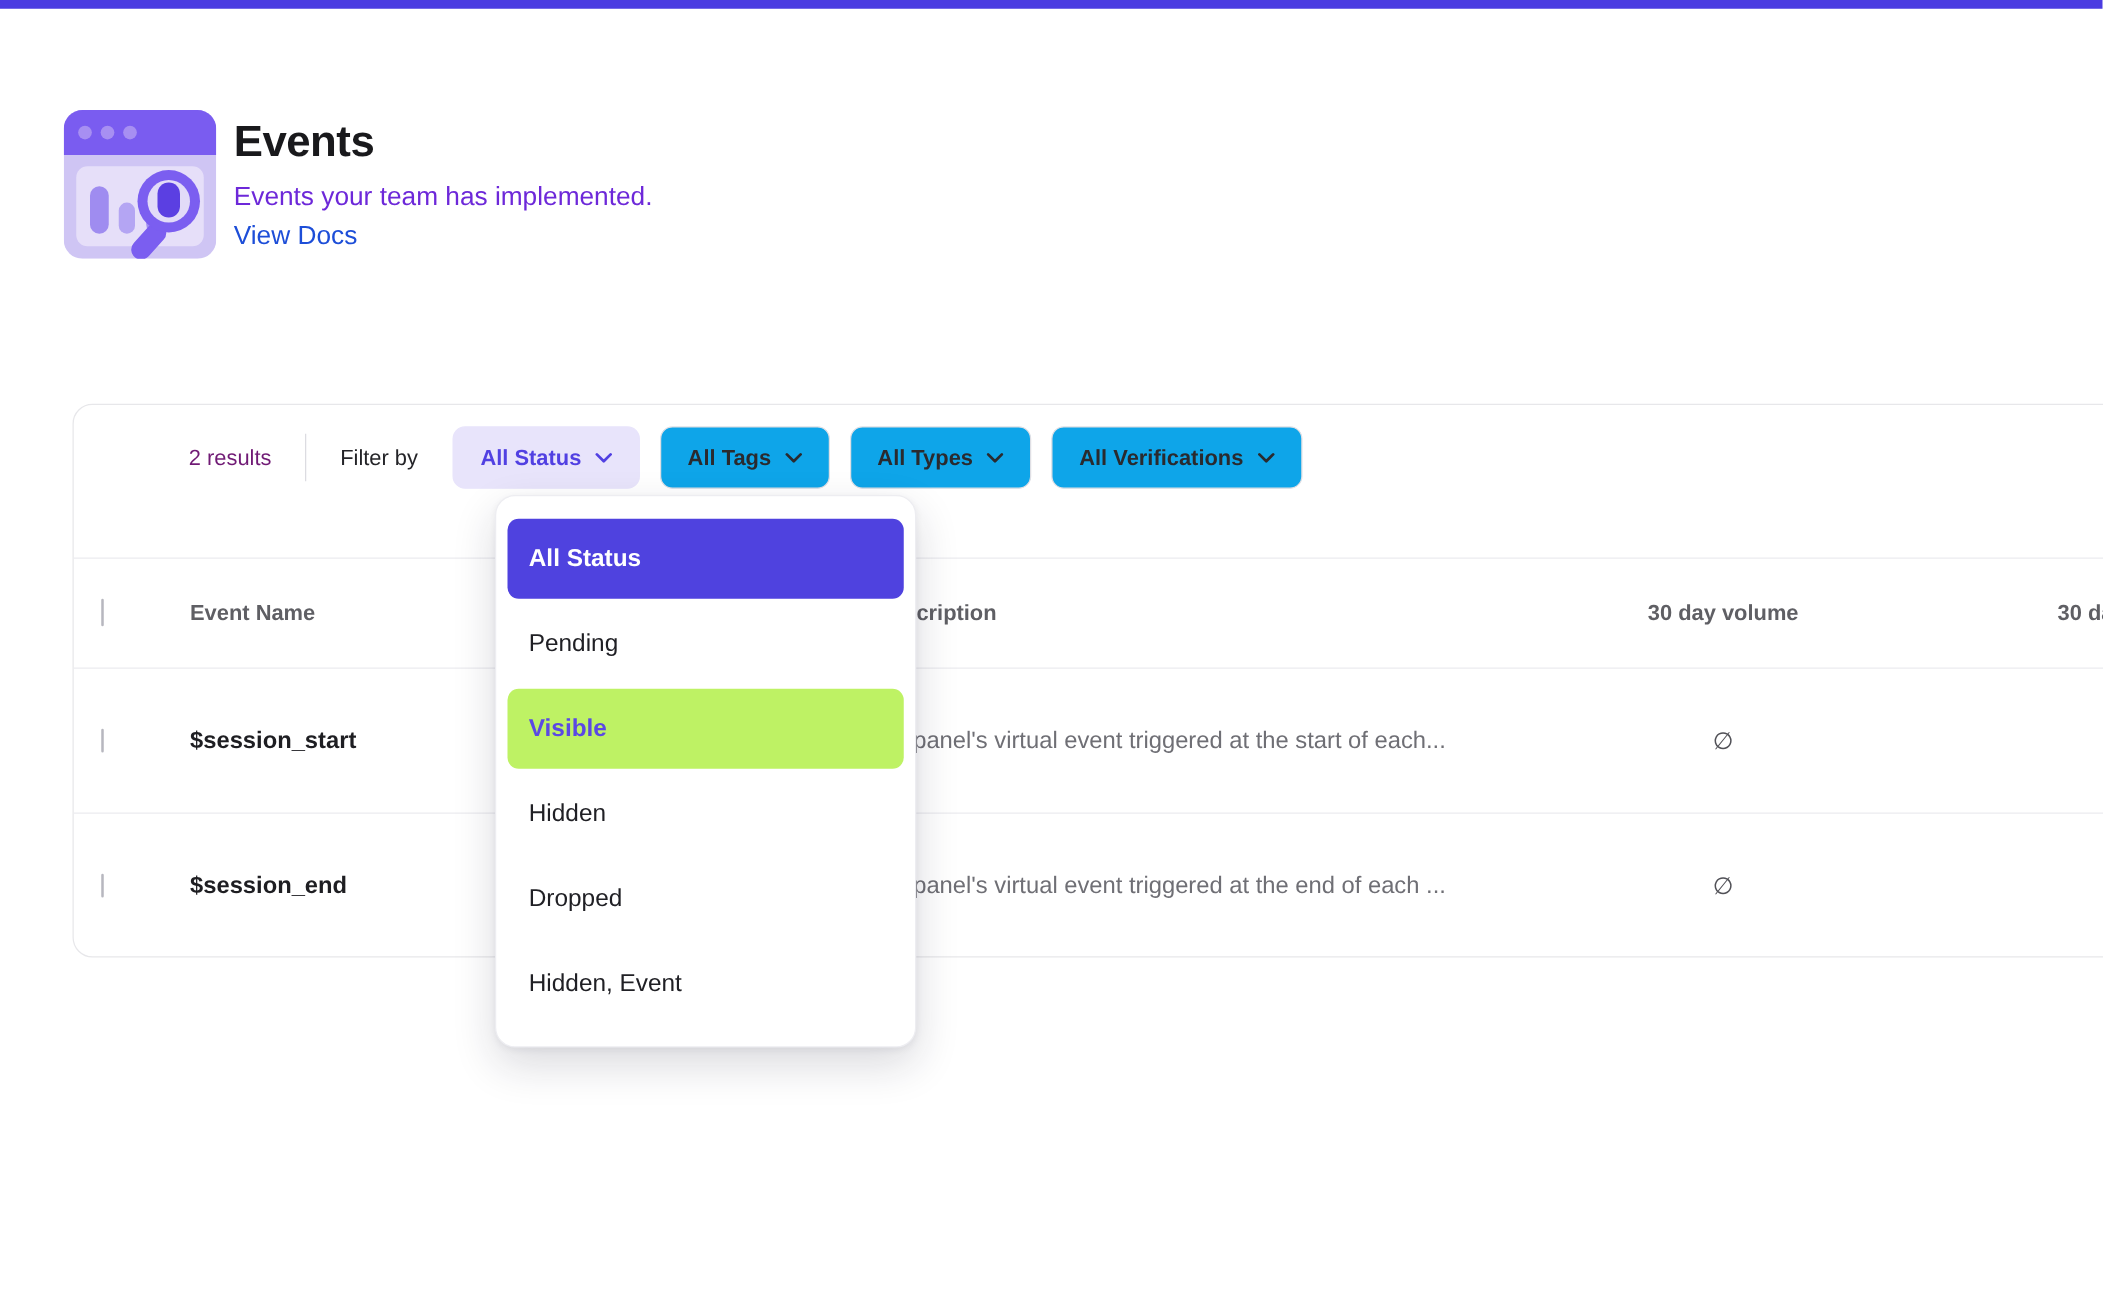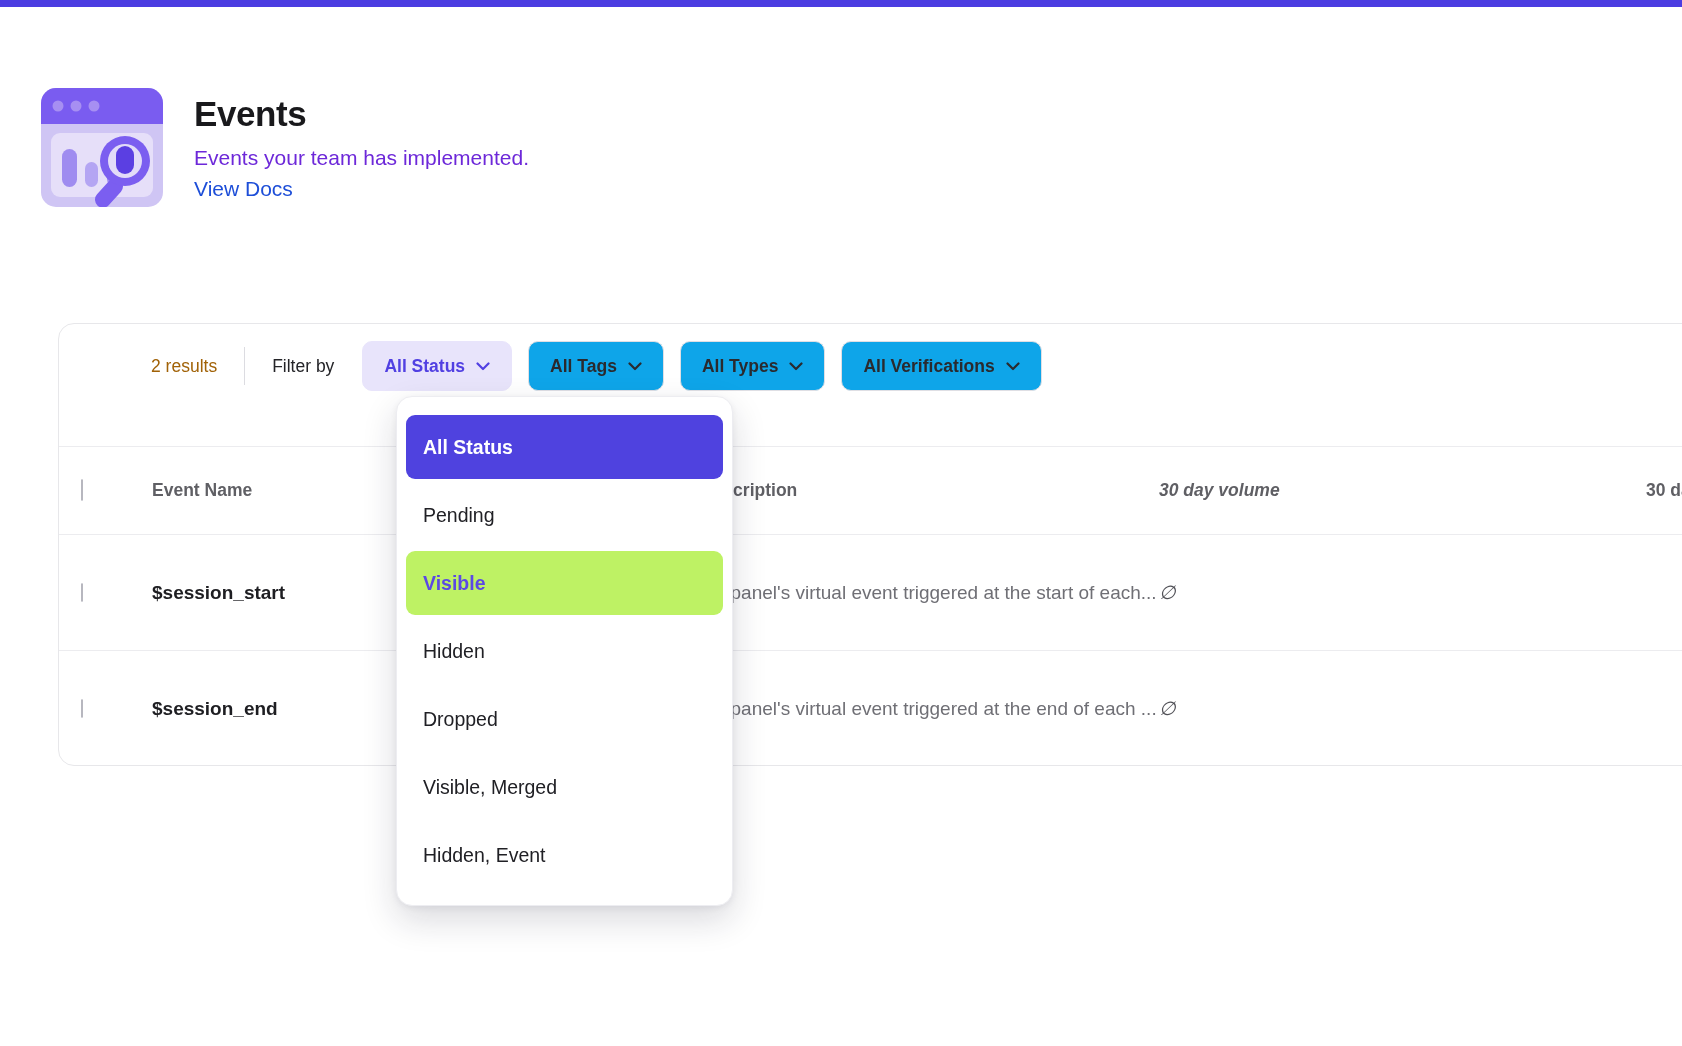--- a/index.html
+++ b/index.html
@@ -1,49 +1,49 @@
 <!DOCTYPE html>
 <html><head>
 <meta charset="utf-8">
 <style>
   * { margin:0; padding:0; box-sizing:border-box; }
   html,body { width:1682px; height:1046px; overflow:hidden; background:#ffffff;
               font-family:"Liberation Sans", sans-serif; }
   .topbar { position:absolute; left:0; top:0; width:1682px; height:7px; background:#4b3ce1; }
 
   
-  .page-header { position:absolute; left:41px; top:88px; display:flex; gap:31px; }
+  .page-header { position:absolute; left:51px; top:88px; display:flex; gap:14px; }
   .hdr-text { padding-top:6px; }
   .hdr-title { font-size:35px; font-weight:700; color:#19191c; letter-spacing:-0.4px; }
   .hdr-sub   { margin-top:12px; font-size:21px; color:#6d28d9; }
   .hdr-link  { margin-top:7px; font-size:21px; font-weight:500; color:#1d4ed8; cursor:pointer; }
 
   
   .card { position:absolute; left:58px; top:323px; width:1839px; height:443px;
           background:#fff; border:1px solid #e7e7ea; border-radius:16px; }
 
   .toolbar { height:122px; display:flex; align-items:center; padding:0 0 38px 92px; }
-  .results { font-size:17.5px; font-weight:500; color:#a16207; }
+  .results { font-size:17.5px; font-weight:500; color:#701a75; }
   .vdiv { width:1px; height:38px; background:#dcdce1; margin:0 27px; }
   .filterby { font-size:17.5px; font-weight:500; color:#242428; margin-right:28px; }
   .fbtns { display:flex; gap:16px; }
   .btn { height:50px; padding:0 21px; border-radius:10px; border:1px solid #dfdfe4;
          background:#0ea5e9; font-size:17.5px; font-weight:600; color:#2a2a2e;
          display:inline-flex; align-items:center; gap:11px; cursor:pointer;
          font-family:"Liberation Sans", sans-serif; }
   .btn.active { background:#e8e4fb; border-color:#e8e4fb; color:#5140e2; }
   .chev { width:14px; height:9px; display:block; }
 
   
   .grid { display:grid; grid-template-columns:93px 549px 458px 439px 300px; align-items:center; }
   .thead { height:88px; border-top:1px solid #ececef; color:#5f5f64; font-weight:700; font-size:17.5px; }
   .trow  { height:116px; border-top:1px solid #ececef; }
   .c-check { padding-left:22px; }
   .checkbox { width:27px; height:27px; border:1.5px solid #b7b7bf; border-radius:7px; background:#fff; cursor:pointer; }
-  .c-vol { text-align:left; white-space:nowrap;font-style:italic; }
+  .c-vol { text-align:center; white-space:nowrap; }
   .c-last { padding-left:48px; white-space:nowrap; overflow:visible; }
   .ev-name { font-size:19px; font-weight:600; color:#1e1e22; cursor:pointer; }
   .ev-desc { font-size:19px; color:#6f6f75; white-space:nowrap; overflow:visible; }
   .ev-vol  { font-size:19px; color:#515157; }
 
   
   .dropdown { position:absolute; left:396px; top:396px; width:337px; z-index:20;
               background:#fff; border:1px solid #ededf1; border-radius:16px;
               padding:18px 9px; display:flex; flex-direction:column; gap:4px;
               box-shadow:0 14px 34px rgba(25,25,50,.16), 0 2px 6px rgba(25,25,50,.06); }
@@ -140,15 +140,14 @@
     <span class="c-last"></span>
   </div>
 </div>
 
 <div class="dropdown">
   <div class="dd-item selected">All Status</div>
   <div class="dd-item">Pending</div>
   <div class="dd-item highlighted">Visible</div>
   <div class="dd-item">Hidden</div>
   <div class="dd-item">Dropped</div>
-  <div class="dd-item">Visible, Merged</div>
   <div class="dd-item">Hidden, Event</div>
 </div>
 
 </body></html>

